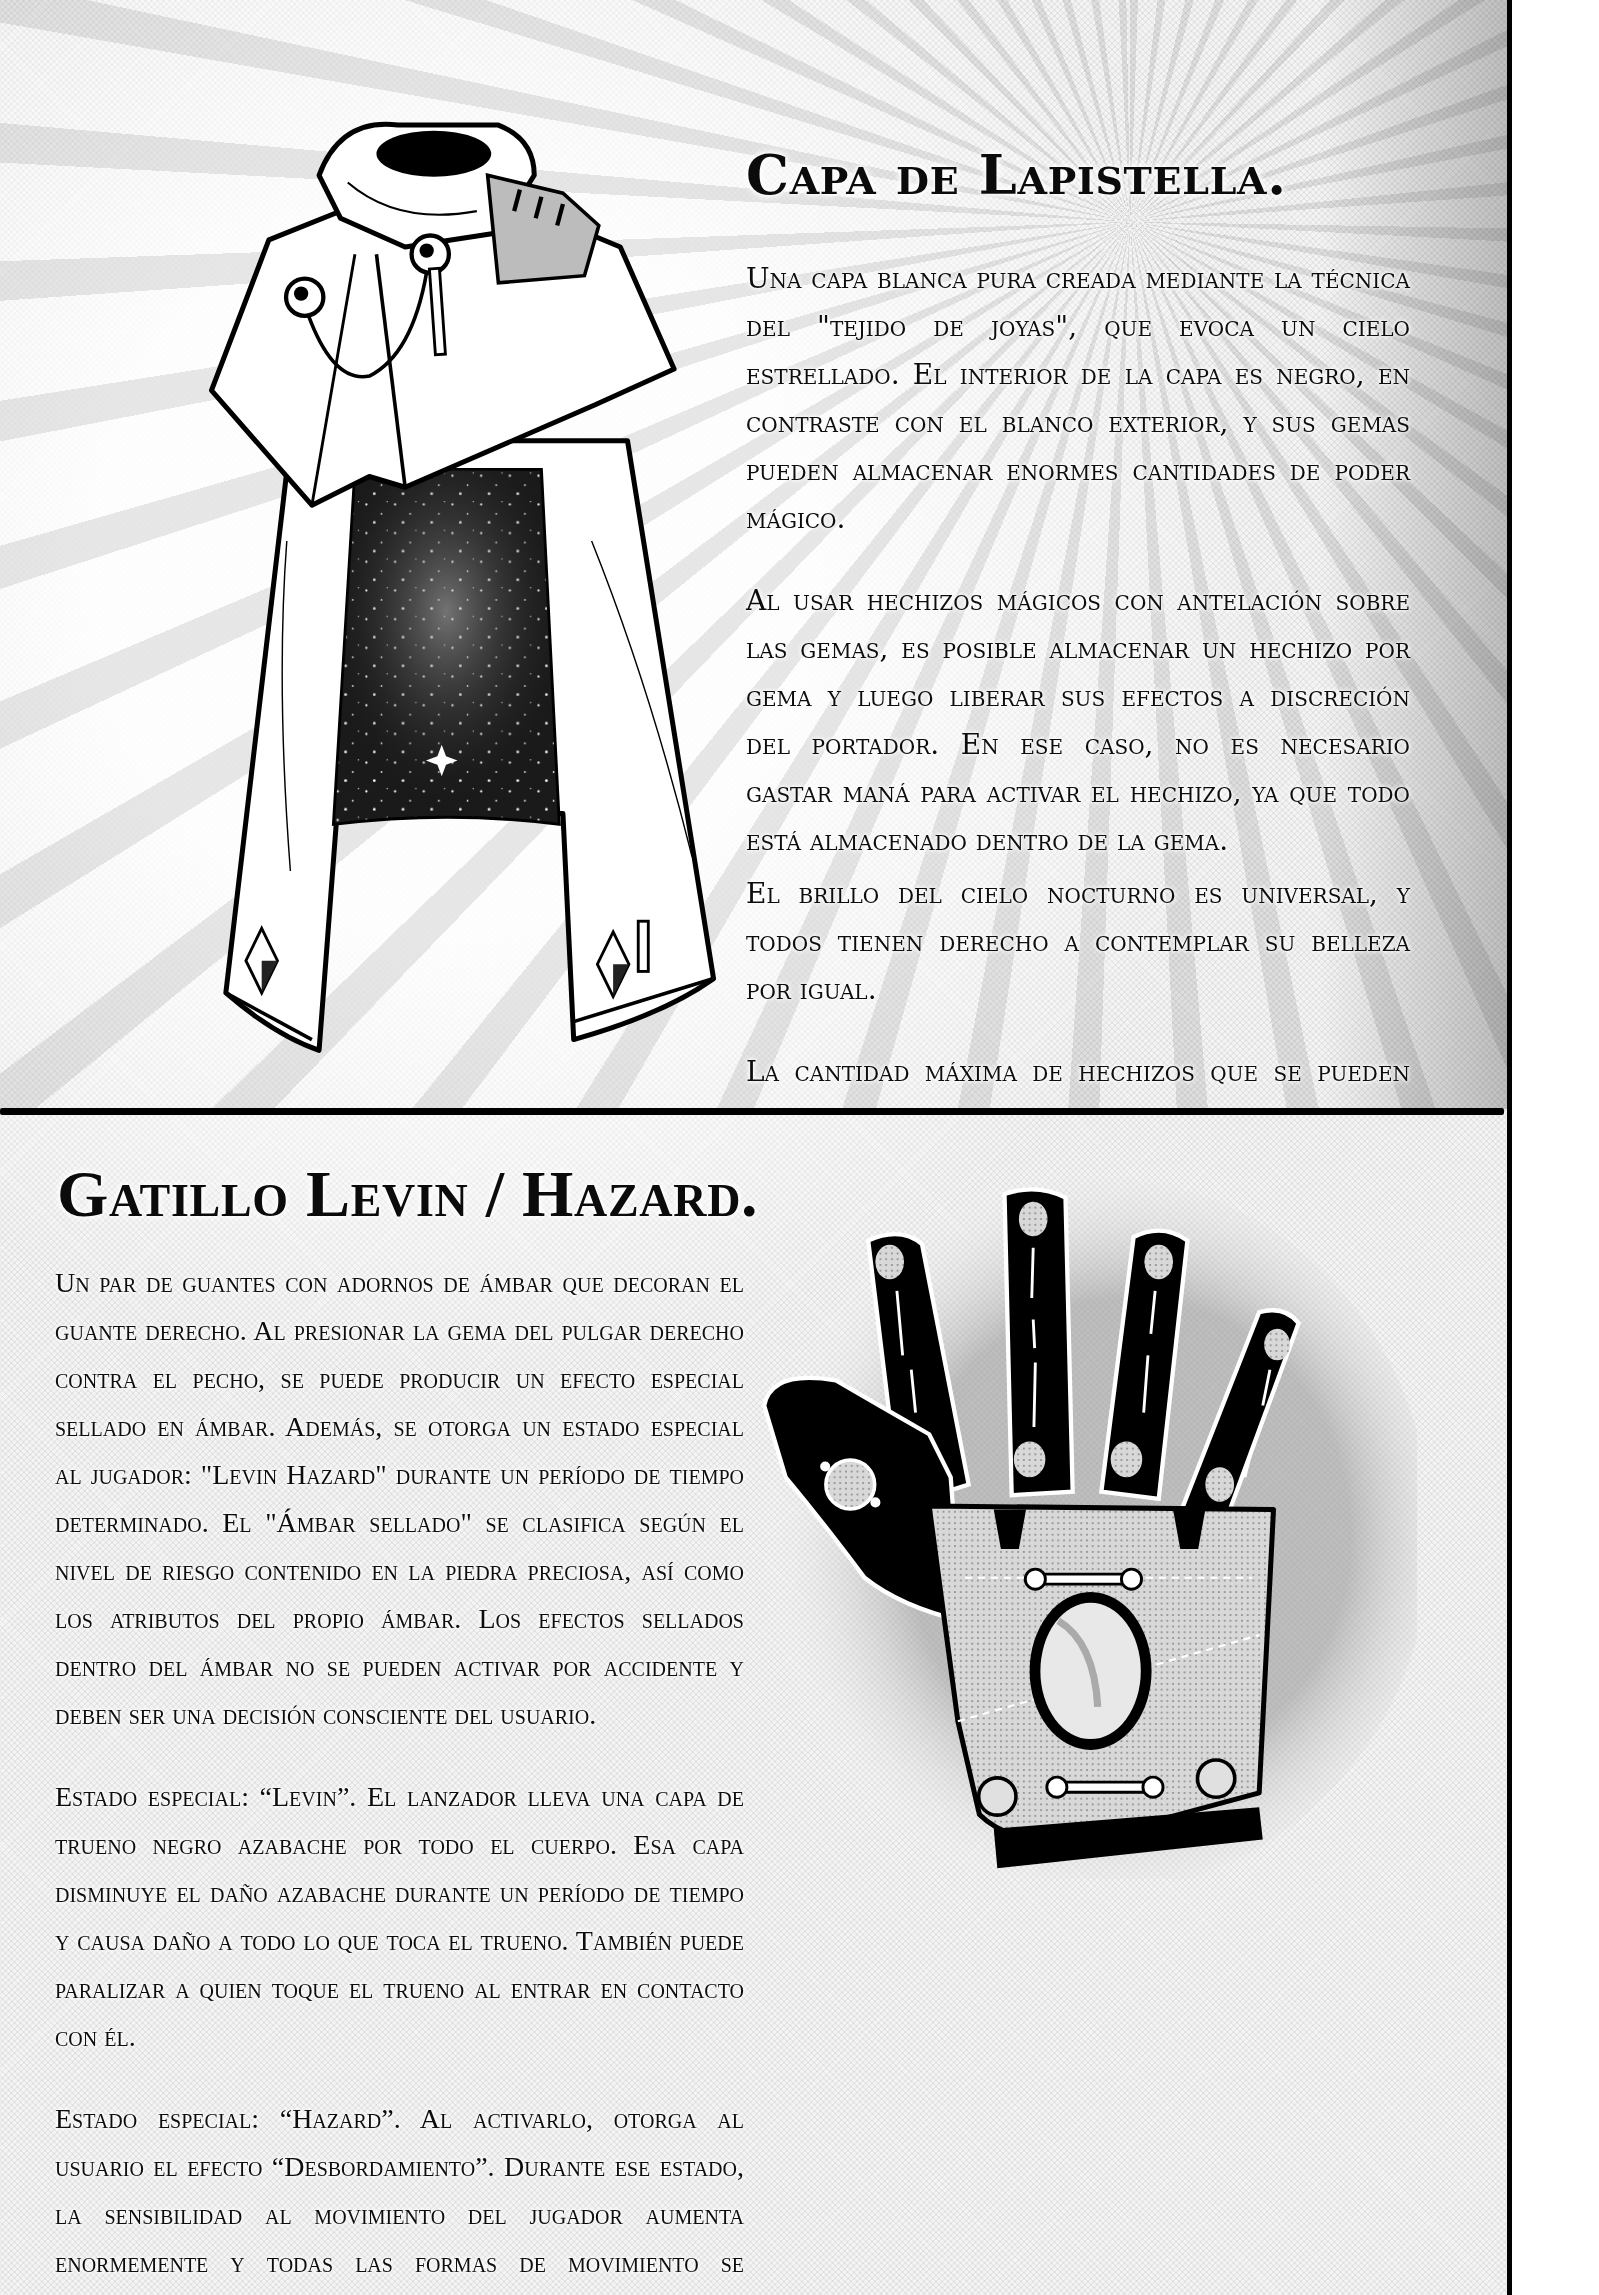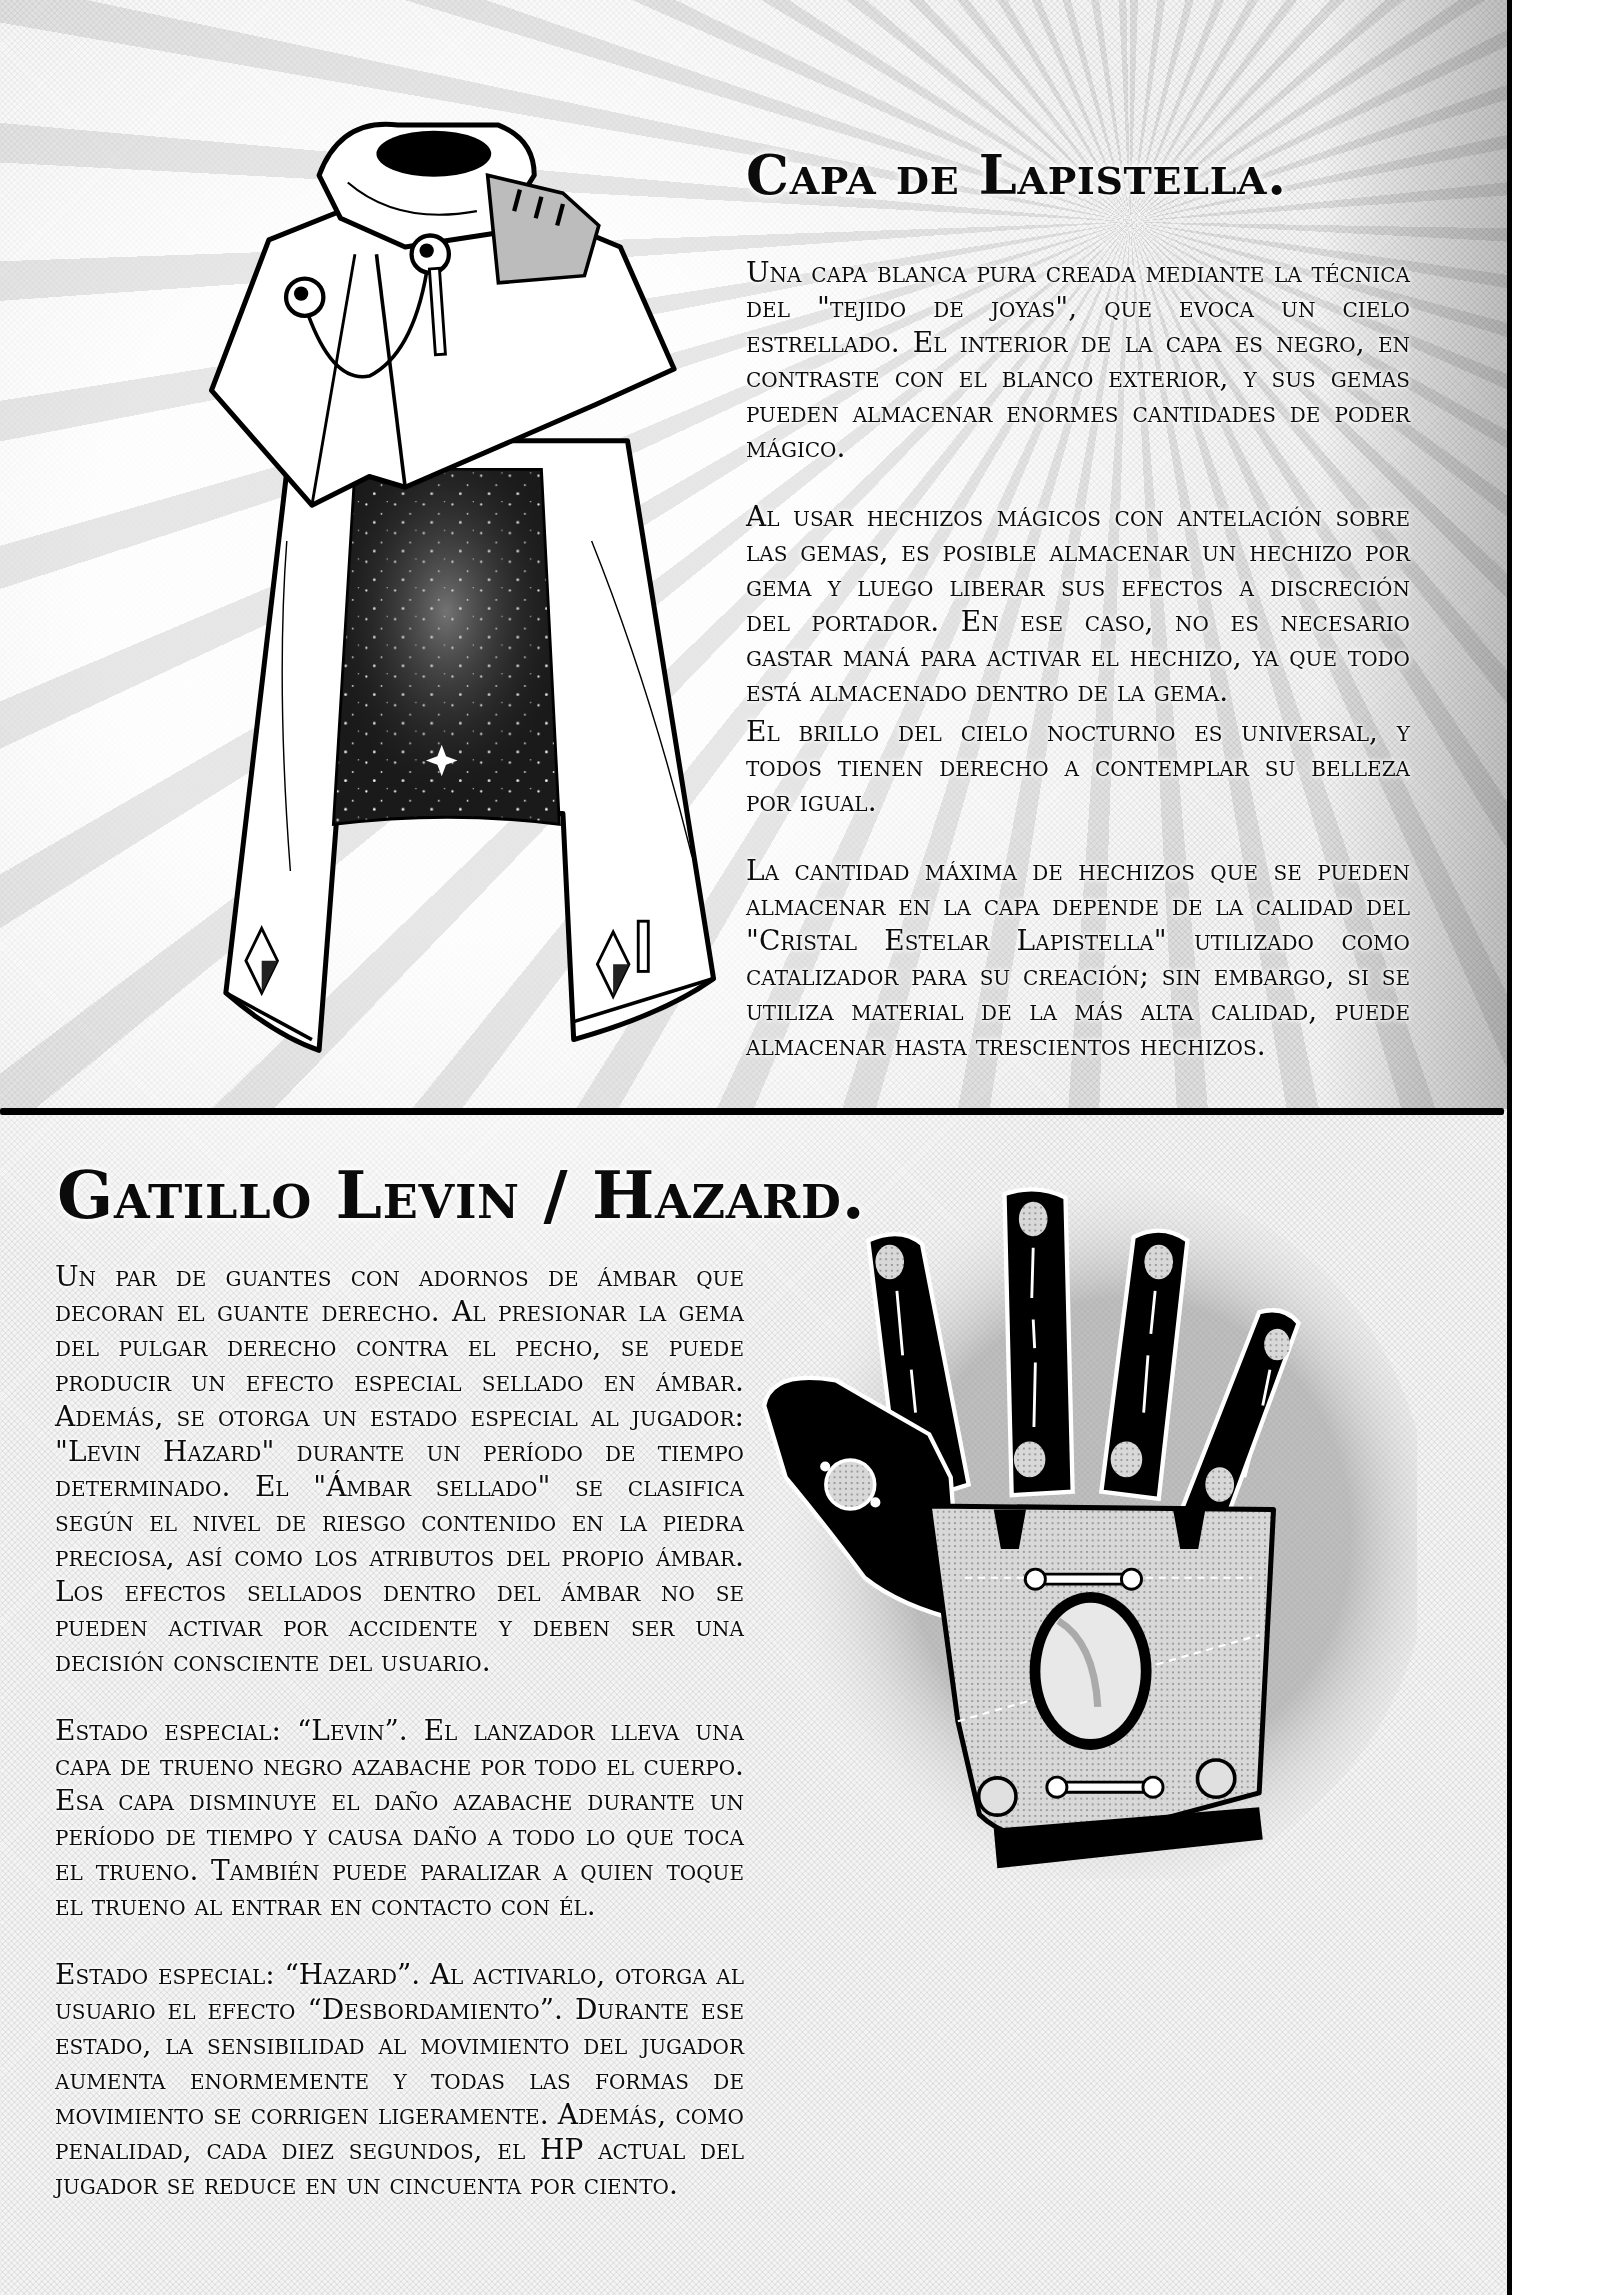--- a/index.html
+++ b/index.html
@@ -11,21 +11,21 @@
     border-right: 5px solid #000;
     overflow: hidden;
     background:
       radial-gradient(circle at 30% 25%, rgba(255,255,255,0.9) 0 18%, rgba(255,255,255,0) 40%),
       repeating-linear-gradient(45deg, rgba(0,0,0,0.05) 0 1.4px, rgba(0,0,0,0) 1.4px 4.3px),
       repeating-linear-gradient(-45deg, rgba(0,0,0,0.05) 0 1.4px, rgba(0,0,0,0) 1.4px 4.3px),
       #f4f4f4;
   }
   .panel { position: absolute; left: 0; width: 1507px; overflow: hidden; }
   .panel-top { top: 0; height: 1109px; }
-  .panel-bottom { top: 1116px; height: 1179px; }
+  .panel-bottom { top: 1116px; height: 1179px; font-family: Liberation Serif, serif; }
 
   .speed-lines {
     position: absolute; inset: 0; pointer-events: none;
     background:
       repeating-conic-gradient(from 0deg at 75% 20%, rgba(0,0,0,0.09) 0deg 2deg, rgba(0,0,0,0) 2deg 7deg);
   }
   .panel-top .shade-right {
     position: absolute; right: 0; top: 0; width: 187px; height: 100%;
     background: linear-gradient(90deg, rgba(0,0,0,0) 0%, rgba(0,0,0,0.22) 100%);
   }
@@ -37,21 +37,21 @@
   .title {
     position: absolute; font-variant: small-caps; font-weight: bold;
     letter-spacing: 0.7px; color: #0b0b0b; white-space: nowrap;
     text-shadow: 0 0 4.3px #fff, 0 0 7.2px #fff, 0 0 10px #fff;
   }
   .title-top { left: 746px; top: 143px; font-size: 54px; }
   .title-bottom { left: 57px; top: 1156px; font-size: 66px; }
 
   .body-text {
     position: absolute; font-variant: small-caps; text-align: justify;
-    font-size: 28px; line-height: 35px; color: #0d0d0d;
+    font-size: 28px; line-height: 48px; color: #0d0d0d;
     text-shadow: 0 0 3.6px #fff, 0 0 5.7px #fff, 0 0 7.2px #fff;
   }
   .body-text p { margin-bottom: 34px; }
   .body-text p.tight { margin-bottom: 5px; }
   .body-top { left: 746px; top: 255px; width: 664px; }
   .body-bottom { left: 55px; top: 1259px; width: 689px; }
 
   .illustration { position: absolute; }
   .cloak { left: 161px; top: 39px; width: 560px; height: 1040px; }
   .glove { left: 757px; top: 1176px; width: 660px; height: 703px; }

